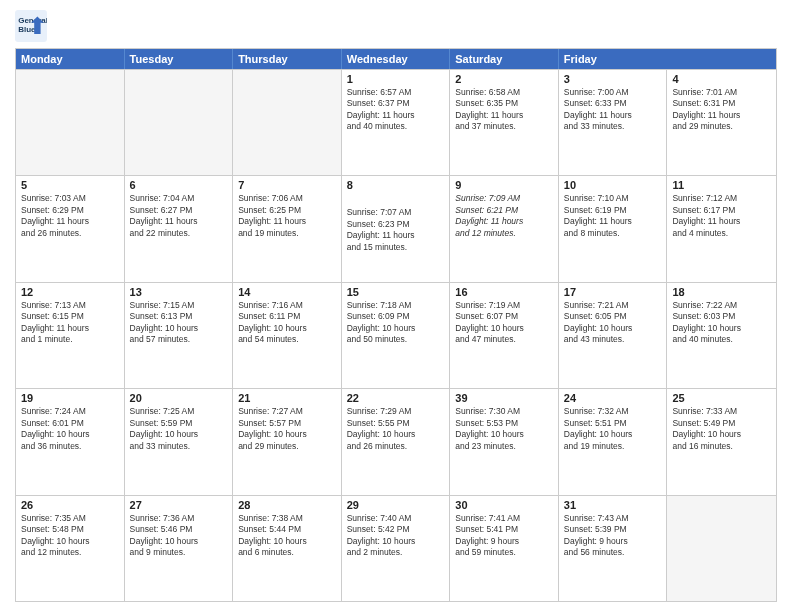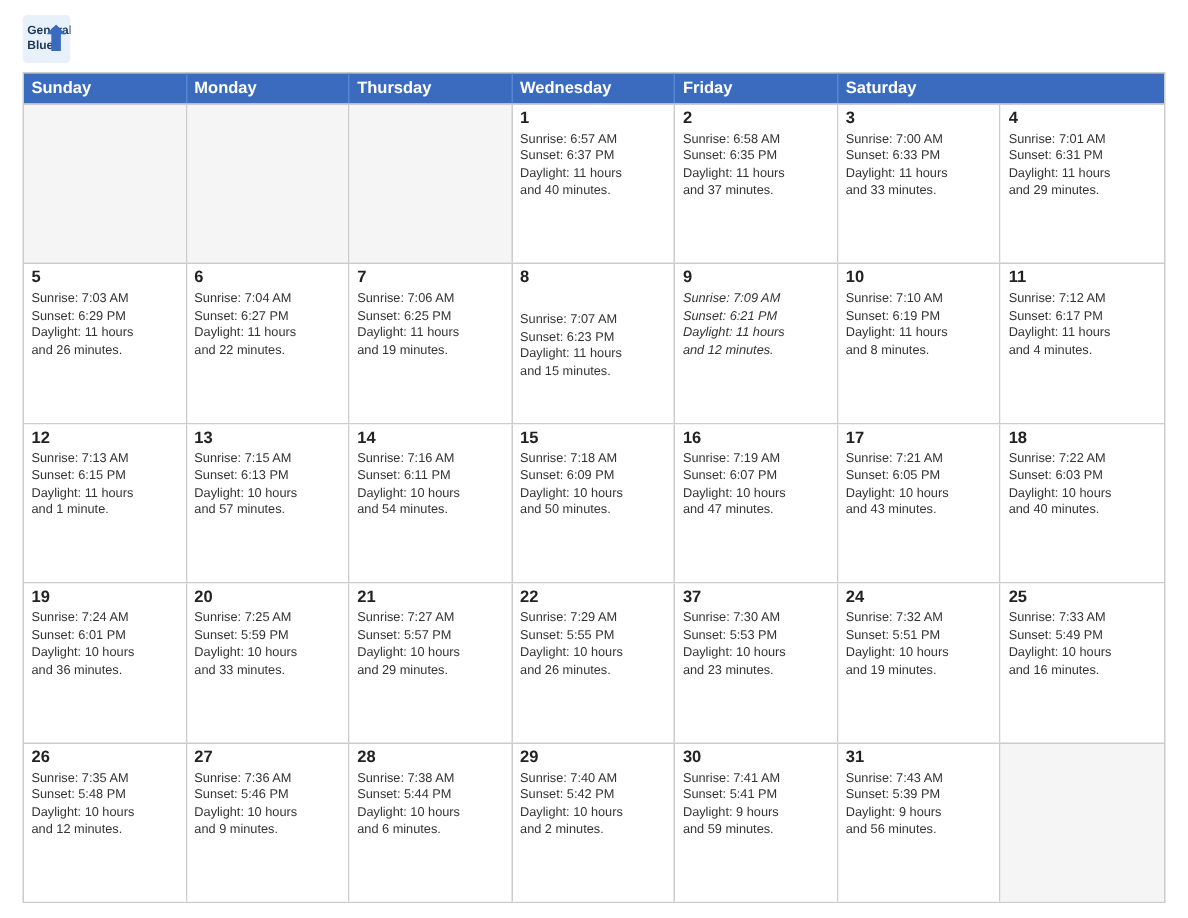--- a/index.html
+++ b/index.html
@@ -123,26 +123,26 @@
       </div>
     </div>
     <div class="title-block">
       <div class="month-title"></div>
       <div class="subtitle"></div>
     </div>
   </div>
 
   <div class="calendar">
     <div class="day-headers" id="day-headers">
-        <div class="day-header">Sunday</div>
         <div class="day-header">Monday</div>
+        <div class="day-header">Tuesday</div>
         <div class="day-header">Thursday</div>
         <div class="day-header">Wednesday</div>
+        <div class="day-header">Saturday</div>
         <div class="day-header">Friday</div>
-        <div class="day-header">Saturday</div>
       </div>
     <div class="weeks" id="weeks">
         <div class="week-row">
           <div class="cell empty"></div>
           <div class="cell empty"></div>
           <div class="cell empty"></div>
           <div class="cell">
             <span class="cell-num">1</span>
             <div class="cell-info" style="white-space: pre-line;">Sunrise: 6:57 AM
 Sunset: 6:37 PM
@@ -296,21 +296,21 @@
 and 29 minutes.</div>
           </div>
           <div class="cell">
             <span class="cell-num">22</span>
             <div class="cell-info" style="white-space: pre-line;">Sunrise: 7:29 AM
 Sunset: 5:55 PM
 Daylight: 10 hours
 and 26 minutes.</div>
           </div>
           <div class="cell">
-            <span class="cell-num">37</span>
+            <span class="cell-num">39</span>
             <div class="cell-info" style="white-space: pre-line;">Sunrise: 7:30 AM
 Sunset: 5:53 PM
 Daylight: 10 hours
 and 23 minutes.</div>
           </div>
           <div class="cell">
             <span class="cell-num">24</span>
             <div class="cell-info" style="white-space: pre-line;">Sunrise: 7:32 AM
 Sunset: 5:51 PM
 Daylight: 10 hours

